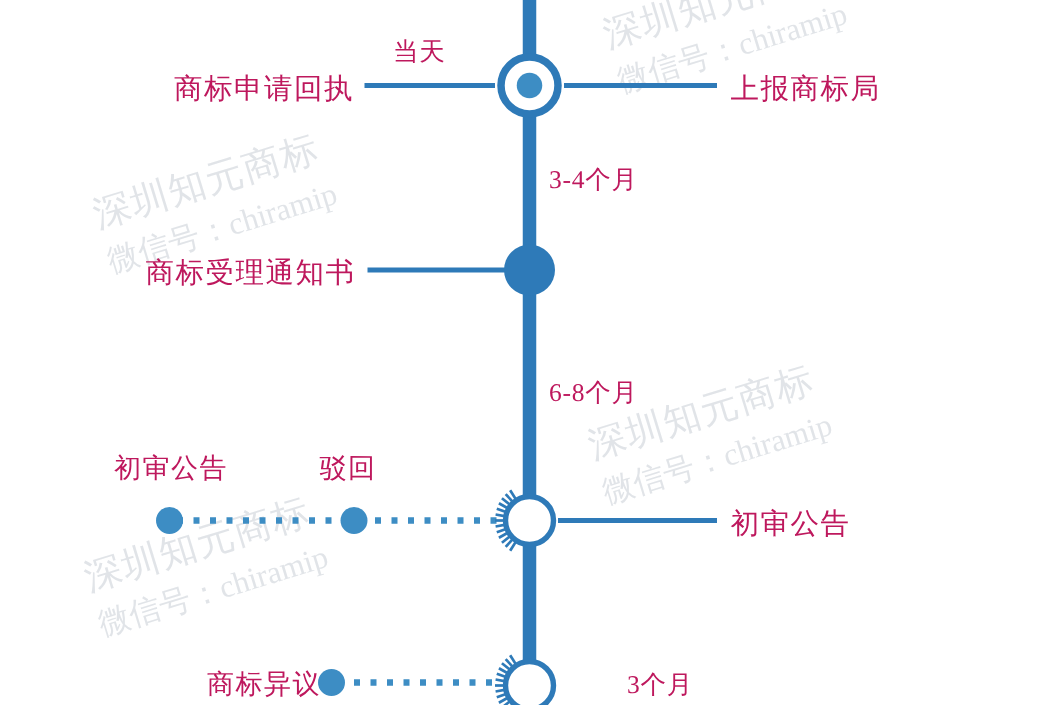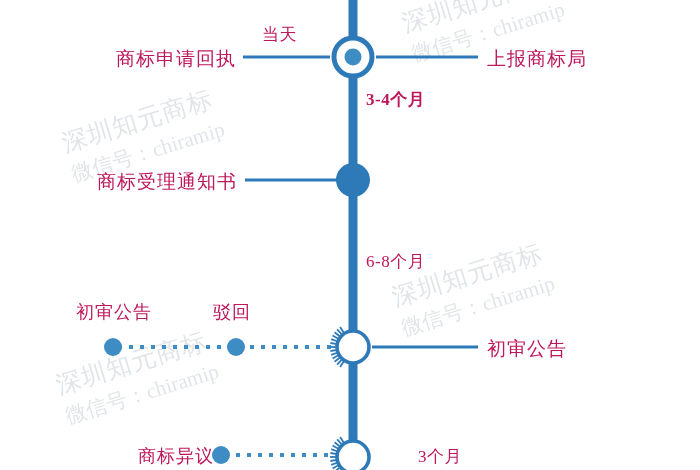--- a/index.html
+++ b/index.html
@@ -159,21 +159,21 @@
     </g>
 
   </svg>
 
   <div class="lbl lbl-stage" style="left:116px; top:46px;text-align:center;">商标申请回执</div>
 
   <div class="lbl lbl-dur" style="left:262px; top:23px;">当天</div>
 
   <div class="lbl lbl-stage" style="left:487px; top:46px;">上报商标局</div>
 
-  <div class="lbl lbl-dur" style="left:366px; top:88px;font-weight:bold;">3-4个月</div>
+  <div class="lbl lbl-dur" style="left:366px; top:108px;">3-4个月</div>
 
   <div class="lbl lbl-stage" style="left:97px; top:169px;">商标受理通知书</div>
 
   <div class="lbl lbl-dur" style="left:366px; top:250px;">6-8个月</div>
 
   <div class="lbl lbl-branch" style="left:76px; top:300px;">初审公告</div>
 
   <div class="lbl lbl-branch" style="left:213px; top:300px;text-align:center;">驳回</div>
 
   <div class="lbl lbl-branch" style="left:138px; top:444px;">商标异议</div>

